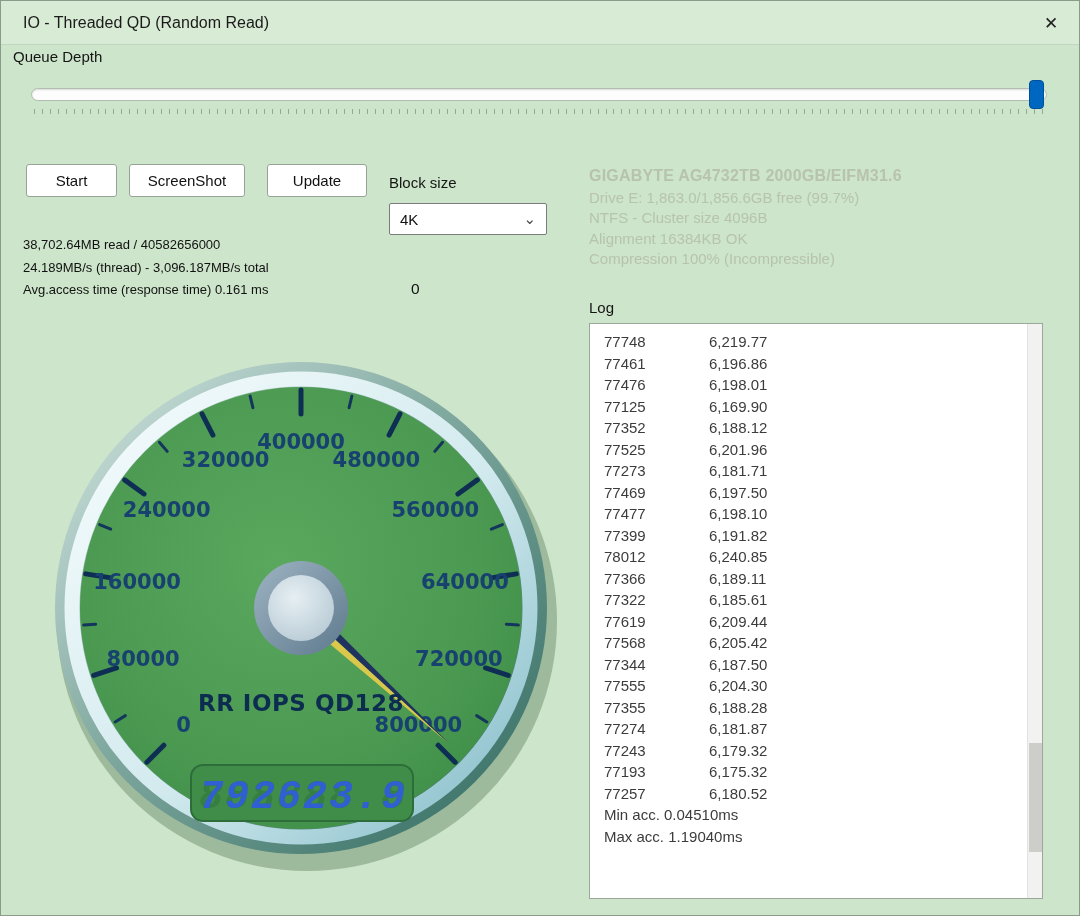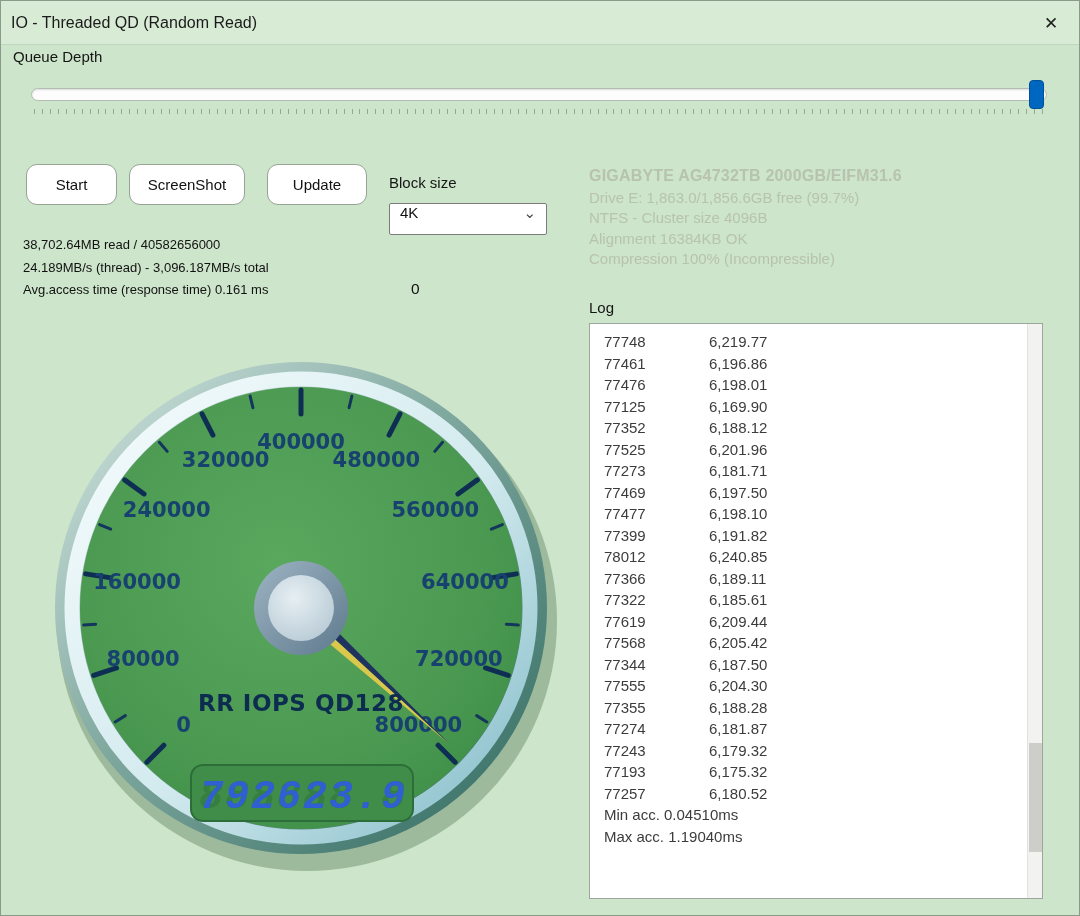--- a/index.html
+++ b/index.html
@@ -3,44 +3,44 @@
 <meta charset="utf-8">
 <style>
   * { margin:0; padding:0; box-sizing:border-box; }
   body { background:#ffffff; font-family:"Liberation Sans",sans-serif; }
 
   .window { position:relative; width:1080px; height:916px; background:#cde5ca;
             border:1px solid #8a9c89; overflow:hidden; }
 
   .titlebar { position:absolute; left:0; top:0; right:0; height:44px; background:#d8ebd5;
               border-bottom:1px solid #c2d6bf; display:flex; align-items:center; }
-  .title { margin-left:10px; font-size:16px; color:#1b1b1b; }
+  .title { margin-left:22px; font-size:16px; color:#1b1b1b; }
   .close-btn { position:absolute; right:6px; top:5px; width:44px; height:34px; display:flex;
                align-items:center; justify-content:center; font-size:17px; color:#222; cursor:pointer; }
 
   .qd-label { position:absolute; left:12px; top:47px; font-size:15px; color:#151515; }
 
   .slider { position:absolute; left:30px; top:74px; width:1016px; height:40px; }
   .slider-track { position:absolute; left:0; top:13px; width:100%; height:13px; background:#fdfdfd;
                   border:1px solid #b2bcb1; border-radius:7px; box-shadow:inset 0 1px 2px rgba(0,0,0,.14); }
   .slider-thumb { position:absolute; top:5px; width:15px; height:29px; background:#0067c0;
                   border:1px solid #00509b; border-radius:4px; }
   .slider-ticks { position:absolute; left:3px; top:34px; width:1010px; height:6px;
                   display:flex; justify-content:space-between; }
   .slider-ticks i { width:1px; height:5px; background:#94a892; }
 
-  .btn { position:absolute; top:163px; height:41px; background:#ffffff; border:1px solid #96a395;
-         border-radius:11px; font-size:15px; color:#111; font-family:inherit; cursor:pointer; }
+  .btn { position:absolute; top:163px; height:33px; background:#ffffff; border:1px solid #96a395;
+         border-radius:3px; font-size:15px; color:#111; font-family:inherit; cursor:pointer; }
   #btn-start  { left:25px;  width:91px; }
   #btn-shot   { left:128px; width:116px; }
   #btn-update { left:266px; width:100px; }
 
   .bs-label { position:absolute; left:388px; top:173px; font-size:15px; color:#151515; }
   .dropdown { position:absolute; left:388px; top:202px; width:158px; height:32px; background:#fff;
-              border:1px solid #7b7b7b; border-radius:2px; display:flex; align-items:flex-start;
+              border:1px solid #7b7b7b; border-radius:2px; display:flex; align-items:center;
               padding:0 10px; font-size:15px; color:#111; cursor:pointer; }
   .dropdown .chev { margin-left:auto; font-size:15px; color:#454545; }
 
   .stats { position:absolute; left:22px; top:233px; font-size:13px; color:#121212; line-height:22.5px; }
   .counter { position:absolute; left:410px; top:279px; font-size:15.5px; color:#121212; }
 
   .drive { position:absolute; left:588px; top:166px; color:#b7c3ae; }
   .drive .d-title { font-size:16px; font-weight:bold; letter-spacing:.2px; }
   .drive .d-line  { font-size:15px; margin-top:3.5px; }
 

